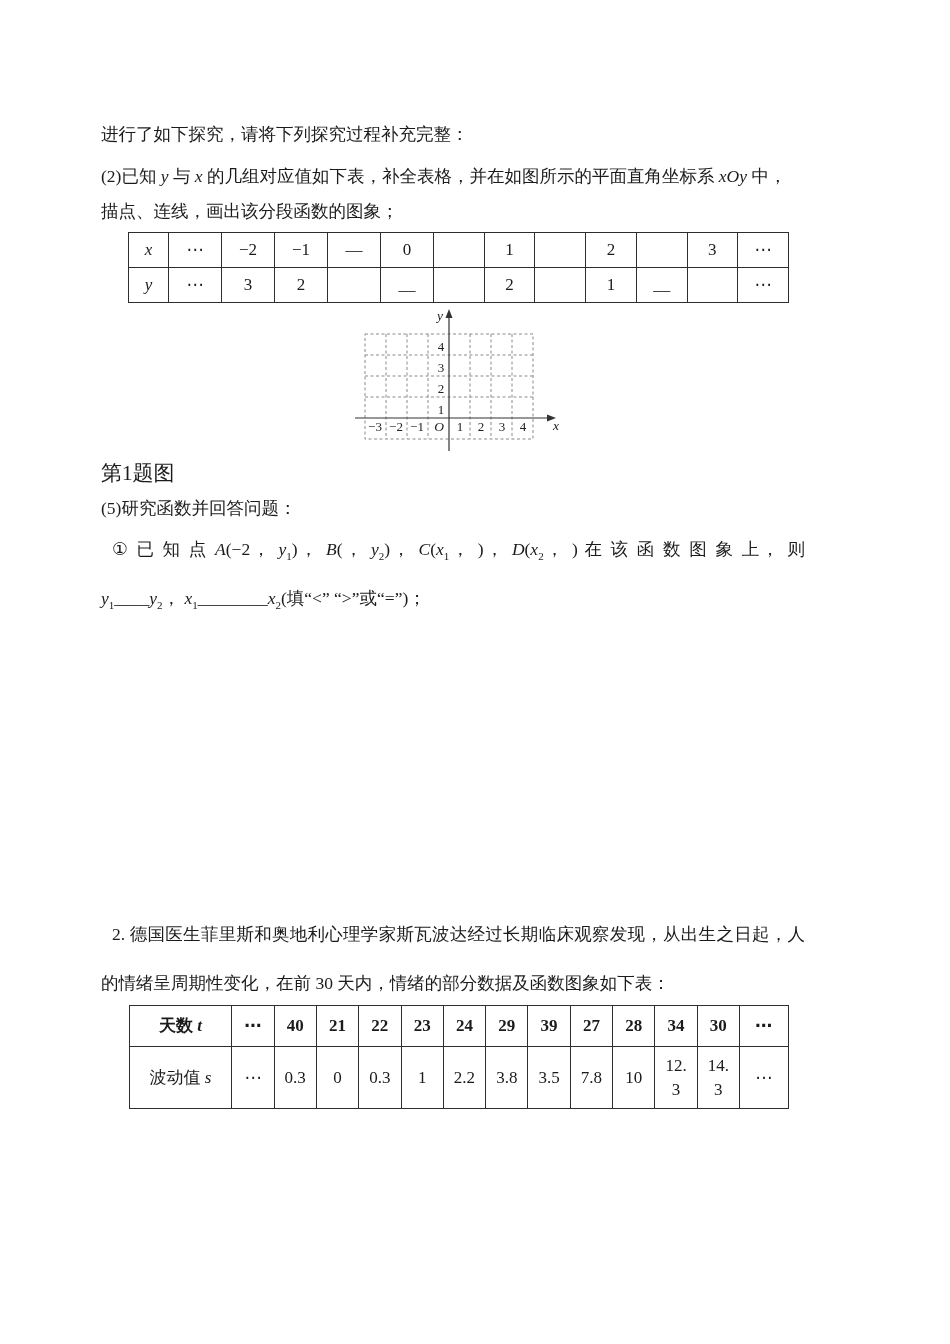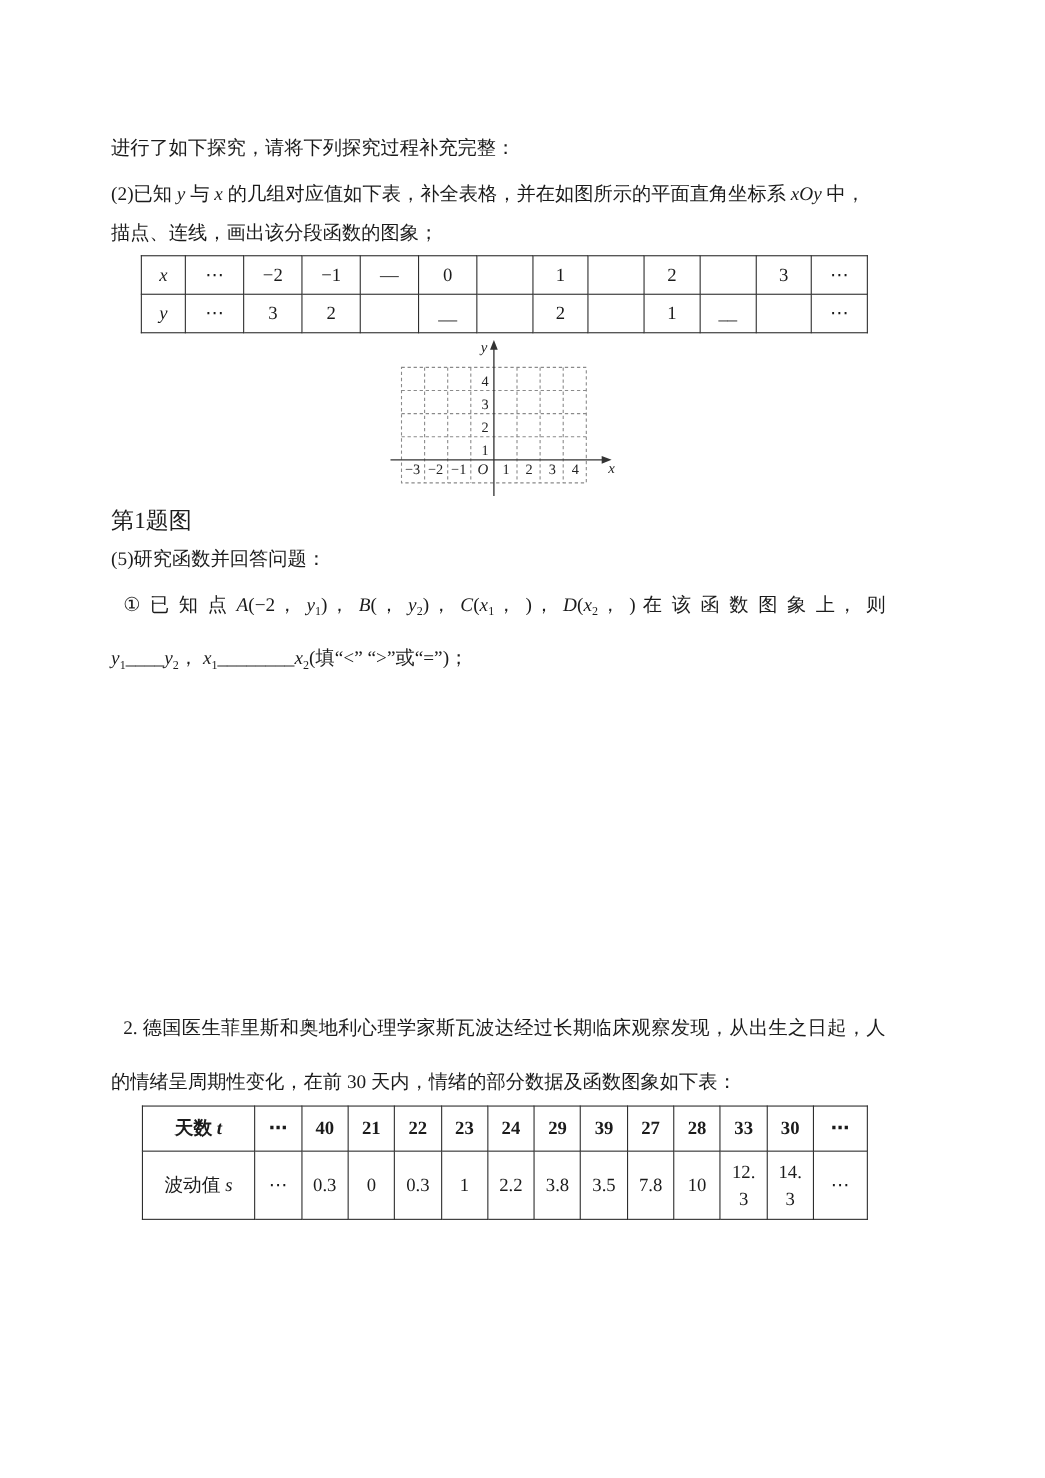--- a/index.html
+++ b/index.html
@@ -165,21 +165,21 @@
       <td>⋯</td>
       <td>40</td>
       <td>21</td>
       <td>22</td>
       <td>23</td>
       <td>24</td>
       <td>29</td>
       <td>39</td>
       <td>27</td>
       <td>28</td>
-      <td>33</td>
+      <td>34</td>
       <td>30</td>
       <td>⋯</td>
     </tr>
     <tr class="r2">
       <td>波动值 <i>s</i></td>
       <td>⋯</td>
       <td>0.3</td>
       <td>0</td>
       <td>0.3</td>
       <td>1</td>

